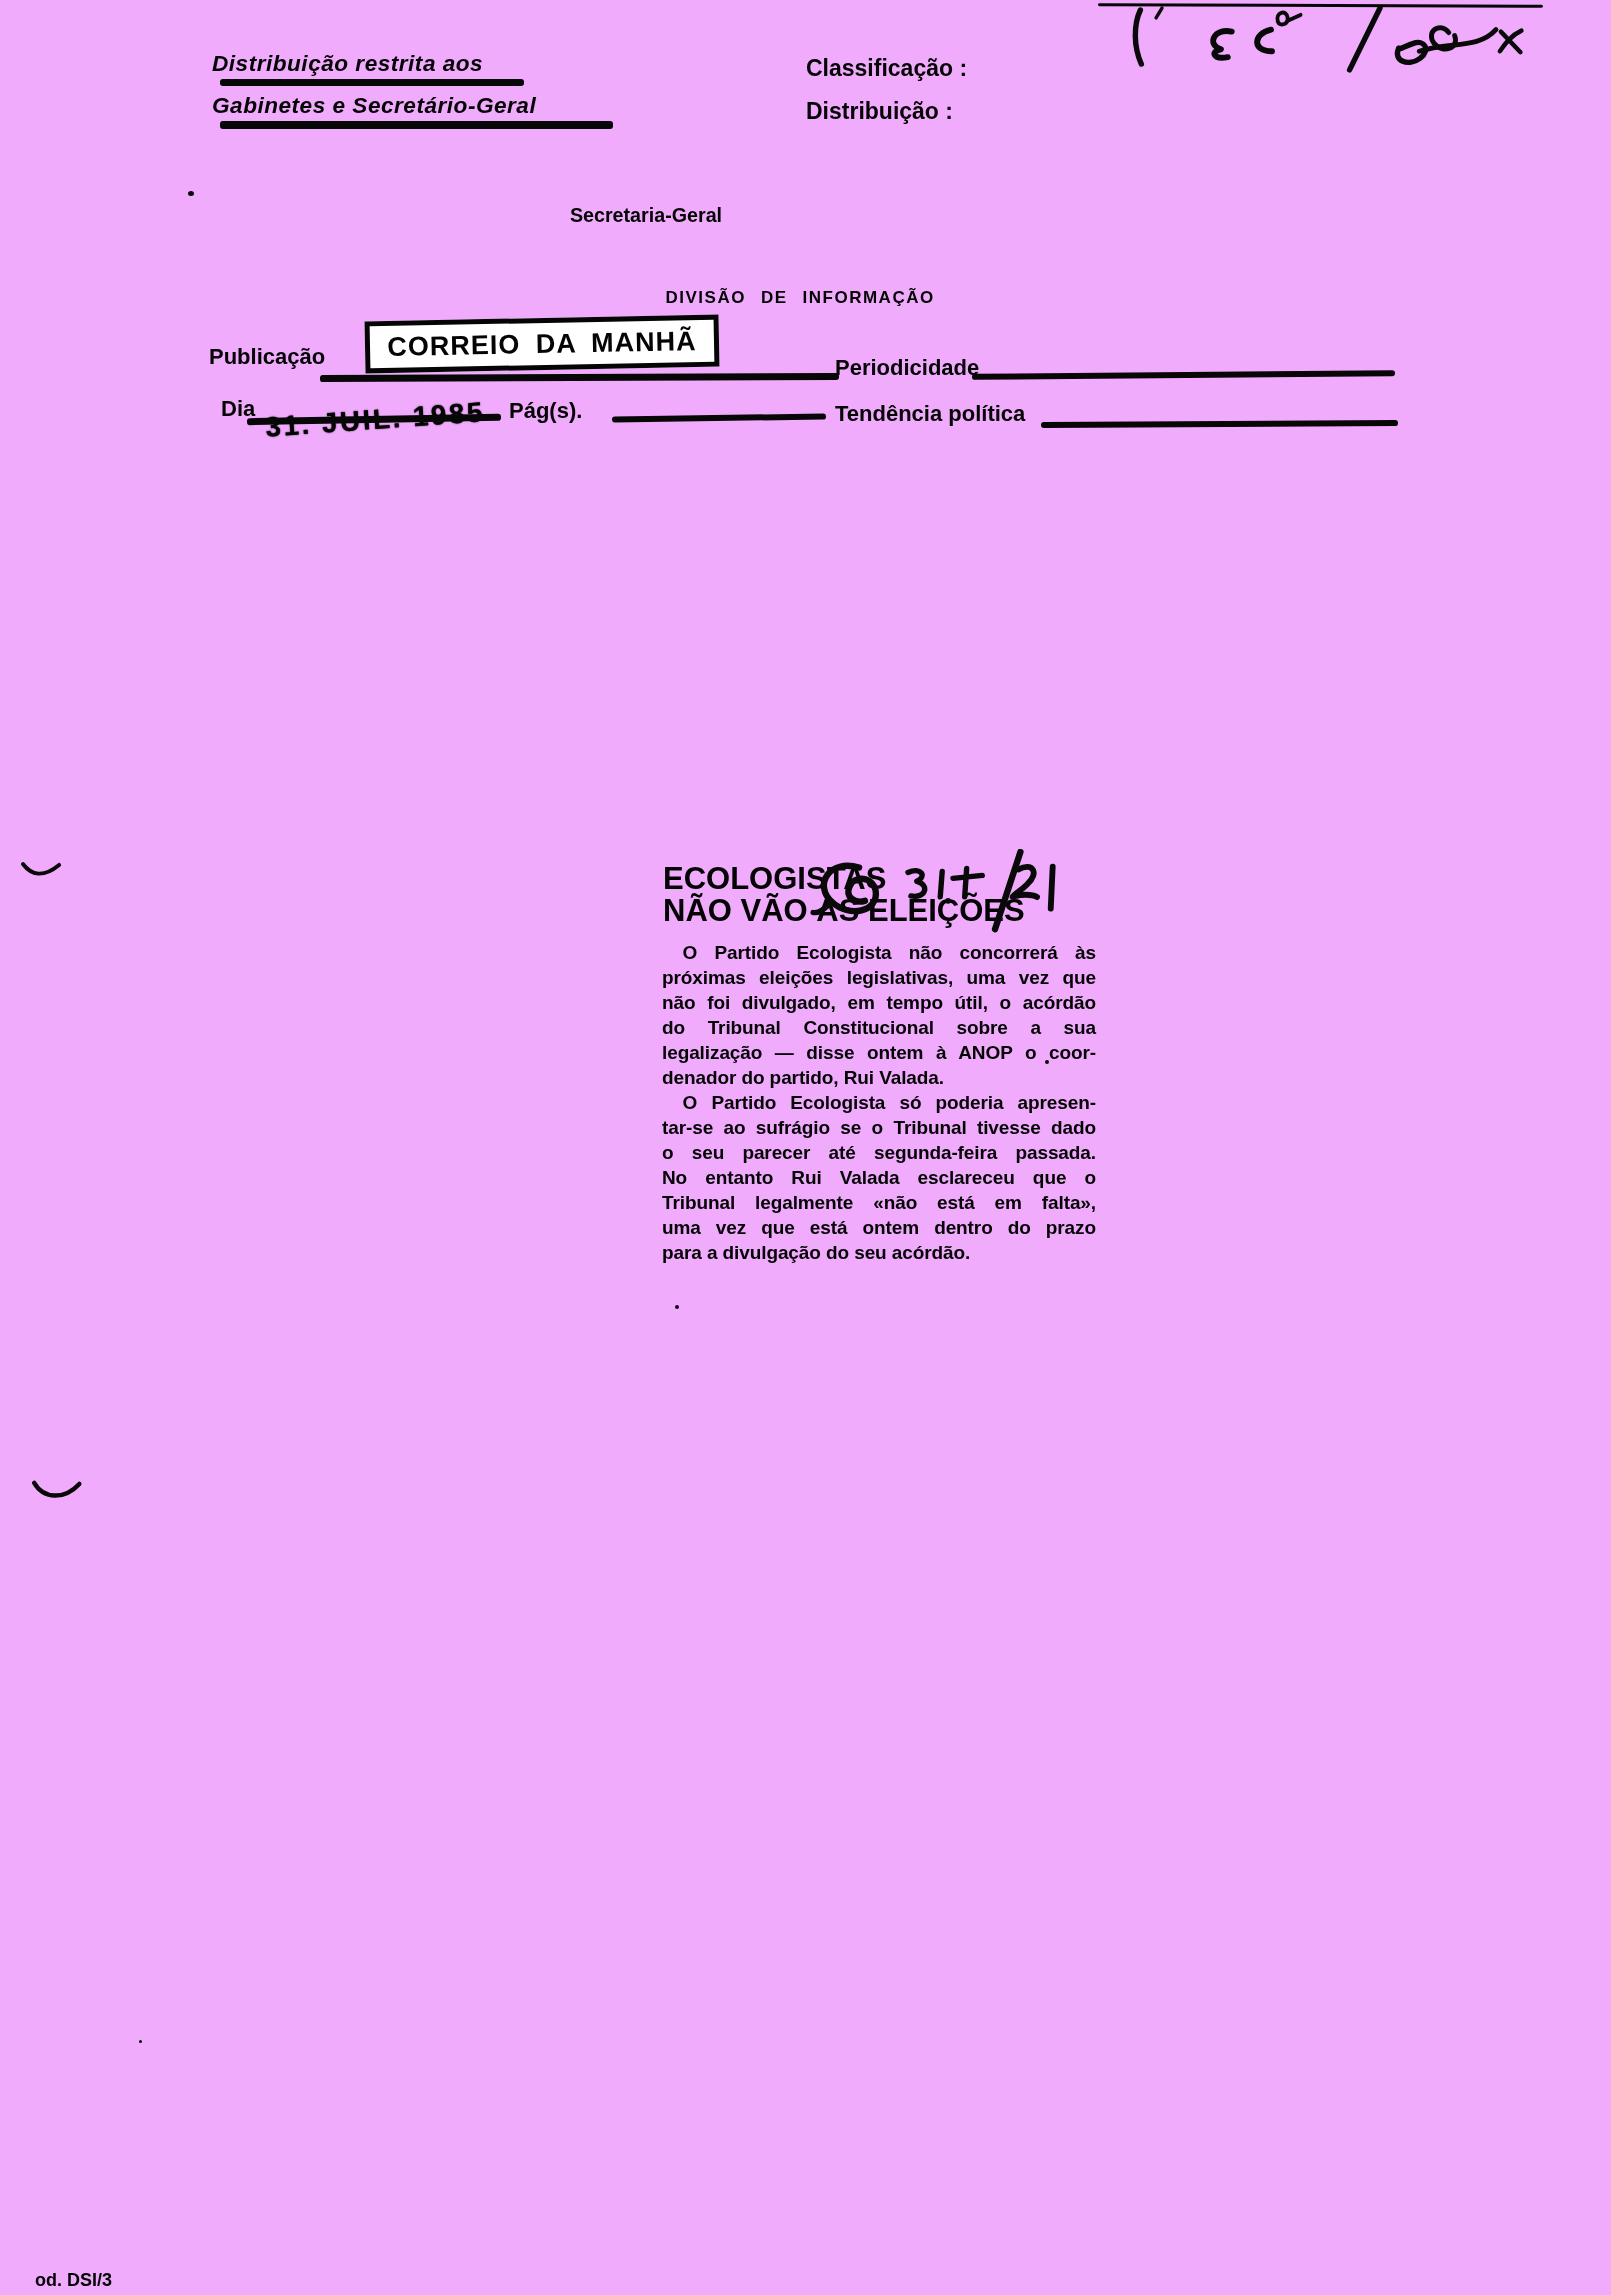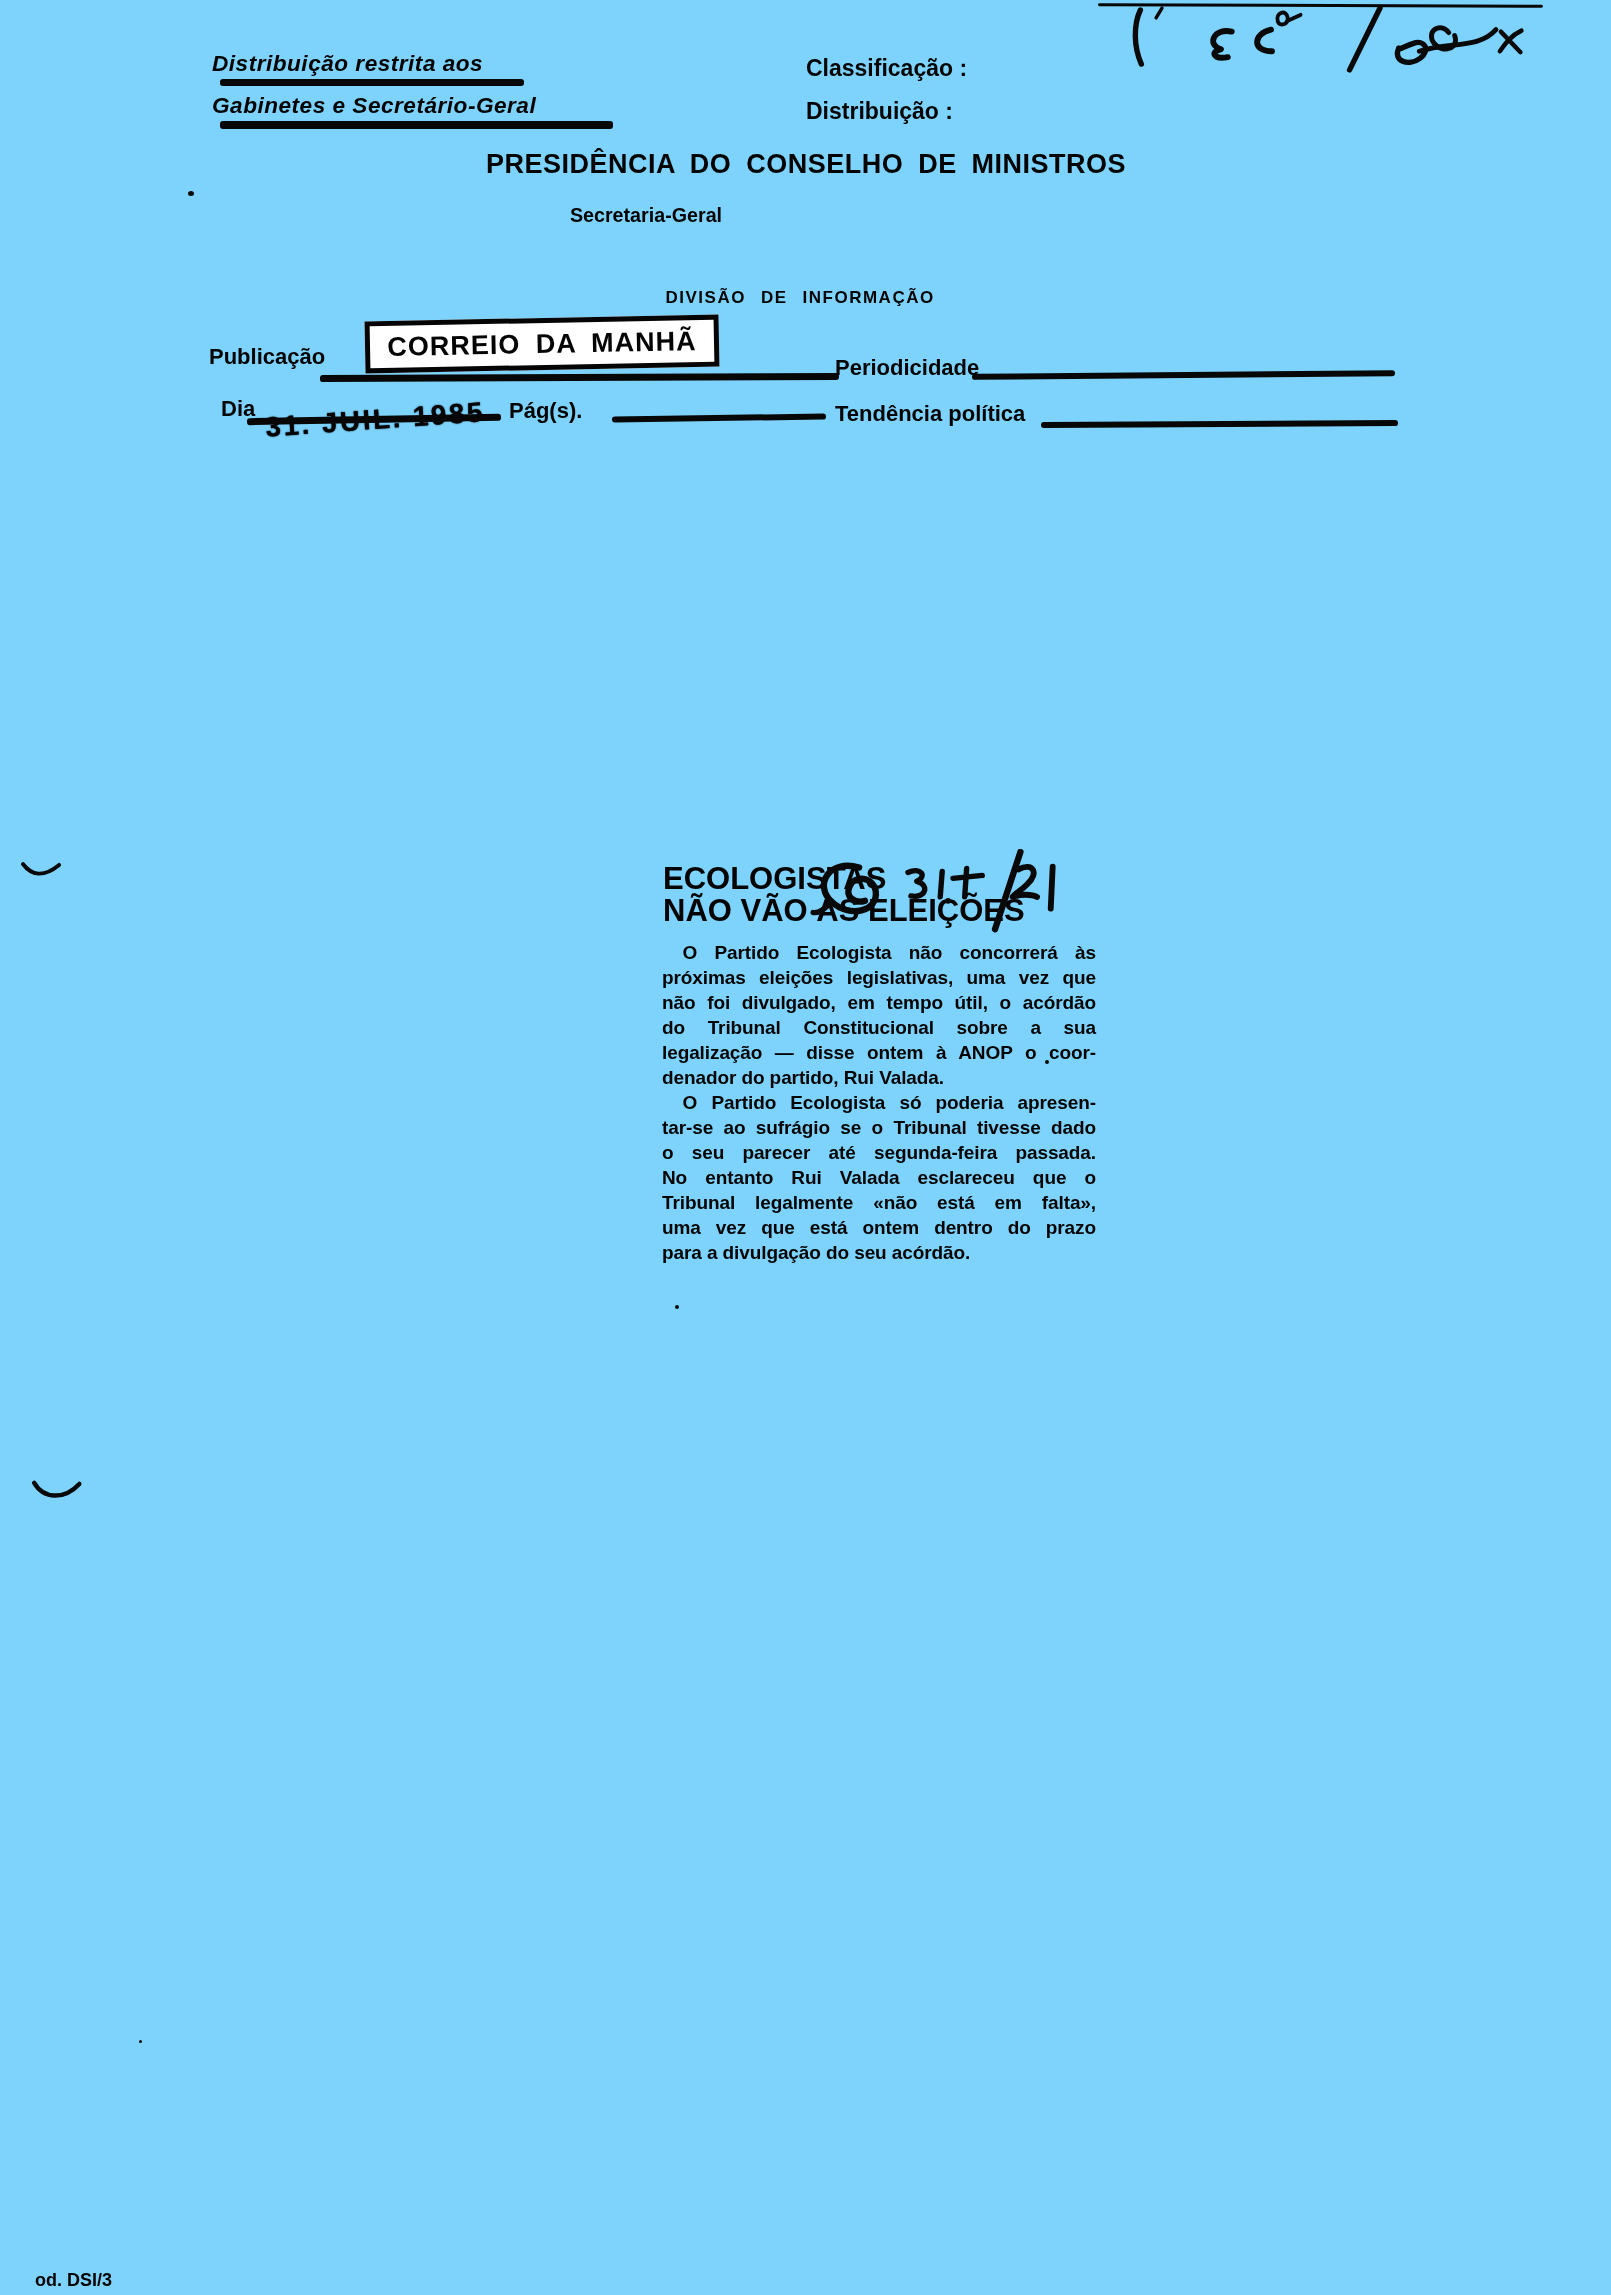--- a/index.html
+++ b/index.html
@@ -1,17 +1,17 @@
 <!DOCTYPE html>
 <html style="font-size:7.9px"><head>
 <meta charset="utf-8">
 <style>
   html,body{margin:0;padding:0;background:#e8e8e8;}
   .page{
-    position:relative;width:1612px;height:2295px;background:#7dd3fc;
+    position:relative;width:1612px;height:2295px;background:#f0abfc;
     overflow:hidden;font-family:"Liberation Sans",sans-serif;color:#040404;
   }
   .abs{position:absolute;}
   
   .note-line{font-size:22.6px;font-weight:700;font-style:italic;letter-spacing:0.5px;white-space:nowrap;}
   .ink-bar{position:absolute;background:#070707;border-radius:2.9px;}
   .label{font-size:22px;font-weight:700;white-space:nowrap;}
   .title{font-size:27px;font-weight:700;letter-spacing:0.5px;word-spacing:6.9px;white-space:nowrap;text-align:center;width:1612px;}
   .subtitle{font-size:19.7px;font-weight:700;text-align:center;width:1292px;}
   .direction{font-size:22px;font-weight:700;width:1179px;text-align:justify;text-align-last:justify;white-space:normal;}
@@ -61,21 +61,20 @@
   <div class="abs note-line" style="left:212px;top:51px;">Distribuição restrita aos</div>
   <div class="ink-bar" style="left:220px;top:79px;width:304px;height:7.4px;"></div>
   <div class="abs note-line" style="left:212px;top:93px;">Gabinetes e Secretário-Geral</div>
   <div class="ink-bar" style="left:220px;top:121px;width:393px;height:7.9px;"></div>
 
   <div class="abs label" style="left:806px;top:55px;font-size:23px;">Classificação :</div>
   <div class="abs label" style="left:806px;top:98px;font-size:23px;">Distribuição :</div>
 
   <div class="speck" style="left:188px;top:191px;width:6.4px;height:5.4px;"></div>
 
-  <div class="abs title" style="left:0px;top:149px;">PRESIDÊNCIA DO CONSELHO DE MINISTROS</div>
   <div class="abs subtitle" style="left:0px;top:204px;">Secretaria-Geral</div>
   <div class="abs division" style="left:-5.9px;top:288px;">DIVISÃO DE INFORMAÇÃO</div>
 
   <div class="abs label" style="left:209px;top:344px;">Publicação</div>
   <div class="abs stampbox" style="left:365px;top:318px;">
     <span class="stamptext">CORREIO DA MANHÃ</span>
   </div>
   <div class="ink-bar" style="left:320px;top:374px;width:519px;height:6.9px;transform:rotate(-0.25deg);"></div>
   <div class="abs label" style="left:835px;top:355px;">Periodicidade</div>
   <div class="ink-bar" style="left:972px;top:372px;width:423px;height:5.9px;transform:rotate(-0.5deg);"></div>

